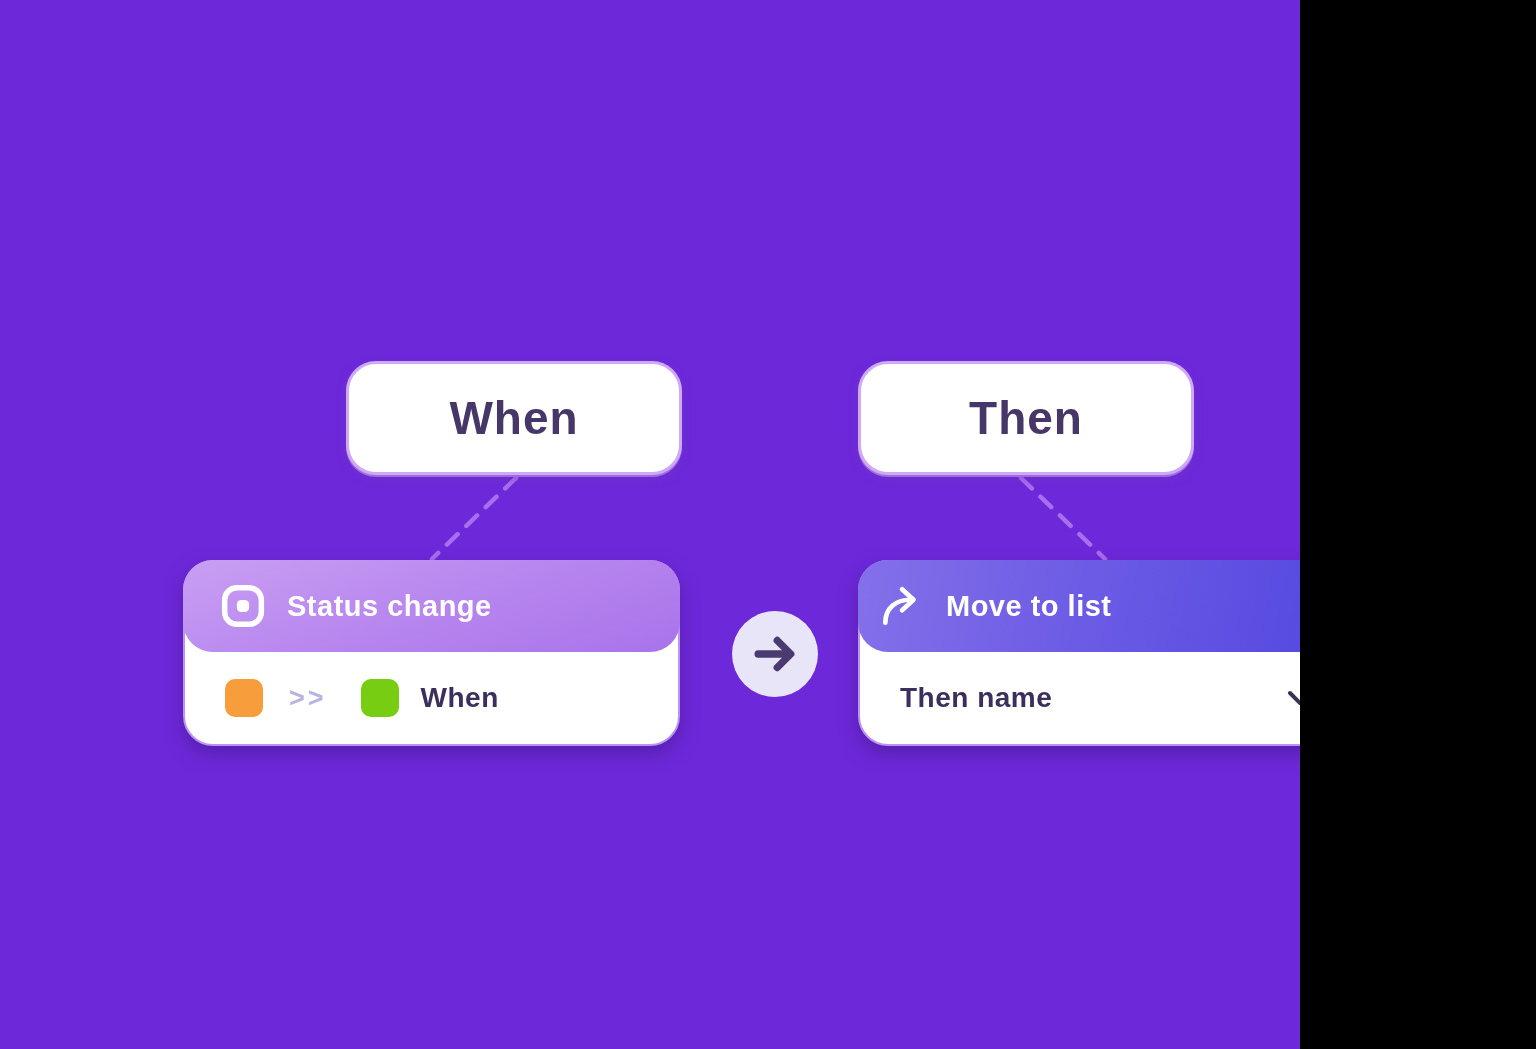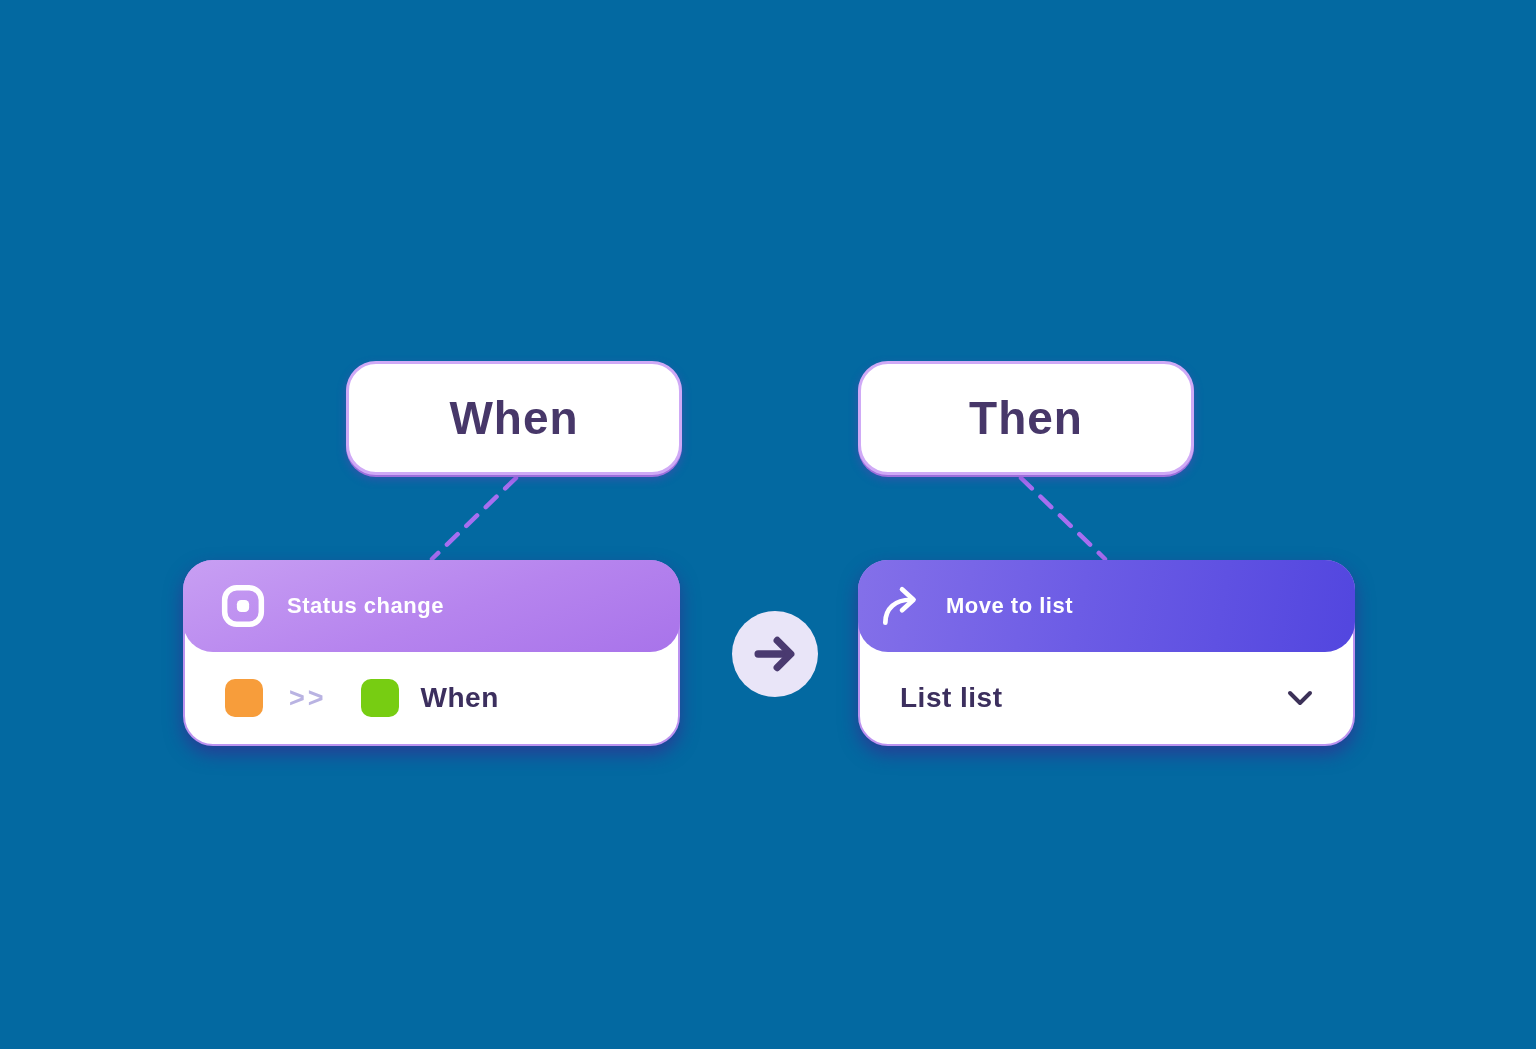--- a/index.html
+++ b/index.html
@@ -1,19 +1,19 @@
 <!DOCTYPE html>
 <html><head>
 <meta charset="utf-8">
 <style>
   html,body{margin:0;padding:0;background:#000;}
   .canvas{
     position:relative;
-    width:1536px;height:1049px;
-    background:#0369a1;
+    width:1300px;height:1049px;
+    background:#6d28d9;
     overflow:hidden;
     font-family:"Liberation Sans", sans-serif;
   }
   
   .label-box{
     position:absolute;
     width:336px;height:114px;
     background:#ffffff;
     border:3px solid #cfa9f6;
     border-radius:30px;
@@ -50,21 +50,21 @@
     padding-left:38px;gap:22px;
     box-sizing:border-box;
   }
   #trigger-card .card-header{
     background:linear-gradient(160deg,#c89ff3 0%,#b684ee 55%,#a873ea 100%);
   }
   #action-card .card-header{
     background:linear-gradient(100deg,#8470e9 0%,#6c5ce5 45%,#5246df 100%);
     padding-left:20px;
   }
-  .card-title{color:#ffffff;font-size:22px;font-weight:700;letter-spacing:.5px;}
+  .card-title{color:#ffffff;font-size:29px;font-weight:700;letter-spacing:.5px;}
   .card-body{
     position:absolute;left:0;right:0;top:90px;bottom:0;
     display:flex;align-items:center;
     padding-left:40px;padding-right:40px;
     box-sizing:border-box;
   }
   .swatch{width:38px;height:38px;border-radius:10px;flex:0 0 auto;}
   .status-label{font-size:28px;font-weight:700;color:#3c2f5e;margin-left:22px;letter-spacing:.5px;}
   .sep{font-size:27px;font-weight:800;color:#b9b3e2;margin-left:26px;letter-spacing:3px;}
   .swatch.second{margin-left:34px;}
@@ -129,21 +129,21 @@
     <div class="card-header">
       <span class="icon">
         <svg width="46" height="46" viewBox="0 0 44 44" fill="none">
           <path d="M7 38 C7 24 17 16 31 16" stroke="#ffffff" stroke-width="4.5" stroke-linecap="round" fill="none"></path>
           <polyline points="23,6 34,16 23,26" stroke="#ffffff" stroke-width="4.5" stroke-linecap="round" stroke-linejoin="round" fill="none"></polyline>
         </svg>
       </span>
       <span class="card-title">Move to list</span>
     </div>
     <div class="card-body">
-      <span class="dropdown-value">List list</span>
+      <span class="dropdown-value">Then name</span>
       <span class="chevron-wrap">
         <svg width="26" height="16" viewBox="0 0 26 16" fill="none">
           <polyline points="3,3 13,13 23,3" stroke="#3c3158" stroke-width="4" stroke-linecap="round" stroke-linejoin="round" fill="none"></polyline>
         </svg>
       </span>
     </div>
   </div>
 
 </div>
 

